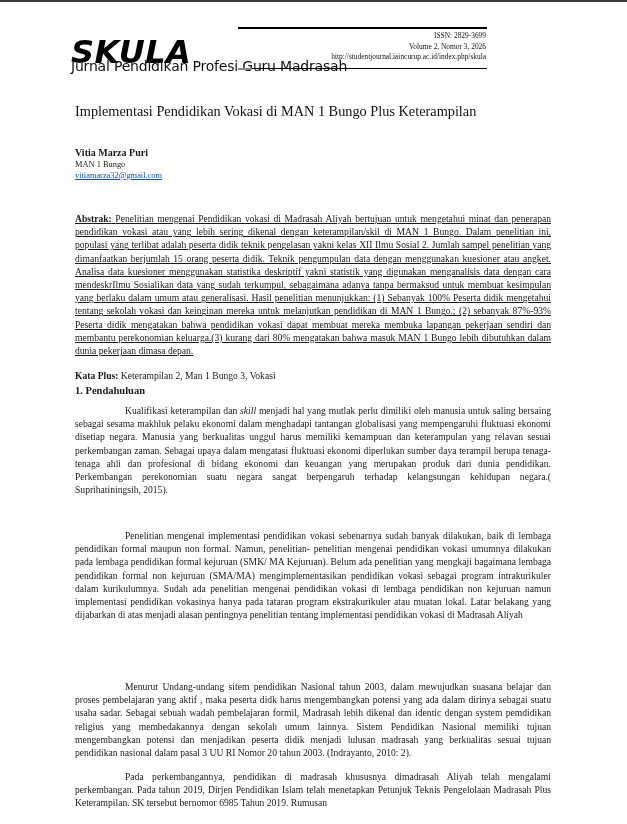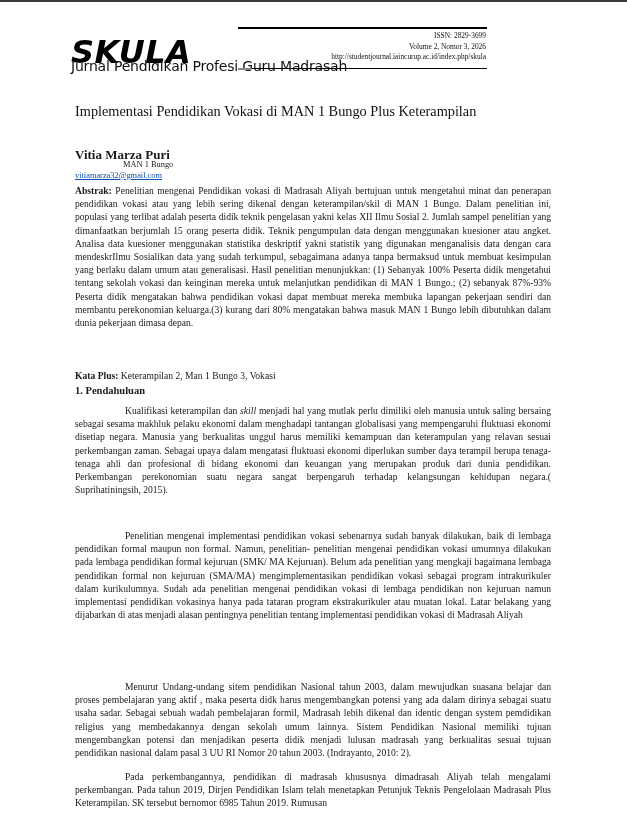--- a/index.html
+++ b/index.html
@@ -9,25 +9,25 @@
     font-family: "Liberation Serif", "DejaVu Serif", serif;
   }
   .topbar { position: absolute; left: 0; top: 0; width: 627px; height: 2px; background: #3a3a3a; }
   .brand { position: absolute; left: 71px; top: 16px; font-family: "DejaVu Sans", "Liberation Sans", sans-serif; font-weight: 900; font-style: italic; font-size: 32px; letter-spacing: 0.5px; color: #000; line-height: 1; margin-top: 20px; }
   .subtitle { position: absolute; left: 71px; top: 58px; font-family: "DejaVu Sans", "Liberation Sans", sans-serif; font-size: 14px; color: #111; letter-spacing: -0.2px; }
   .rule-top { position: absolute; left: 238px; top: 27px; width: 249px; height: 2px; background: #000; }
   .rule-bottom { position: absolute; left: 238px; top: 68px; width: 249px; height: 1px; background: #000; }
   .rule-bottom-grey { position: absolute; left: 238px; top: 68px; width: 14px; height: 2px; background: #888; }
   .meta { position: absolute; right: 141px; top: 31px; text-align: right; font-size: 7.4px; line-height: 10.6px; color: #111; }
   .title { position: absolute; left: 75px; top: 103px; font-size: 14.3px; color: #111; white-space: nowrap; }
-  .author { position: absolute; left: 75px; top: 147px; font-size: 13px; font-weight: bold; }
-  .affil { position: absolute; left: 75px; top: 160px; font-size: 8.4px; margin-left: 48px; }
+  .author { position: absolute; left: 75px; top: 147px; font-size: 10px; font-weight: bold; }
+  .affil { position: absolute; left: 75px; top: 160px; font-size: 8.4px; }
   .email { position: absolute; left: 75px; top: 171px; font-size: 8.4px; color: #0b4fb3; text-decoration: underline; }
   .body { position: absolute; left: 75px; width: 476px; font-size: 9.6px; line-height: 13.2px; text-align: justify; }
-  .abstract { top: 184px; }
+  .abstract { top: 212px; text-decoration: underline; }
   .keywords { top: 369px; font-size: 9.6px; }
   .section { position: absolute; left: 75px; top: 385px; font-size: 10.5px; font-weight: bold; }
   .p1 { top: 404px; }
   .p2 { top: 529px; }
   .p3 { top: 680px; }
   .p4 { top: 770px; }
   .indent { display: inline-block; width: 50px; }
   b { font-weight: bold; }
   i { font-style: italic; }
 </style>

